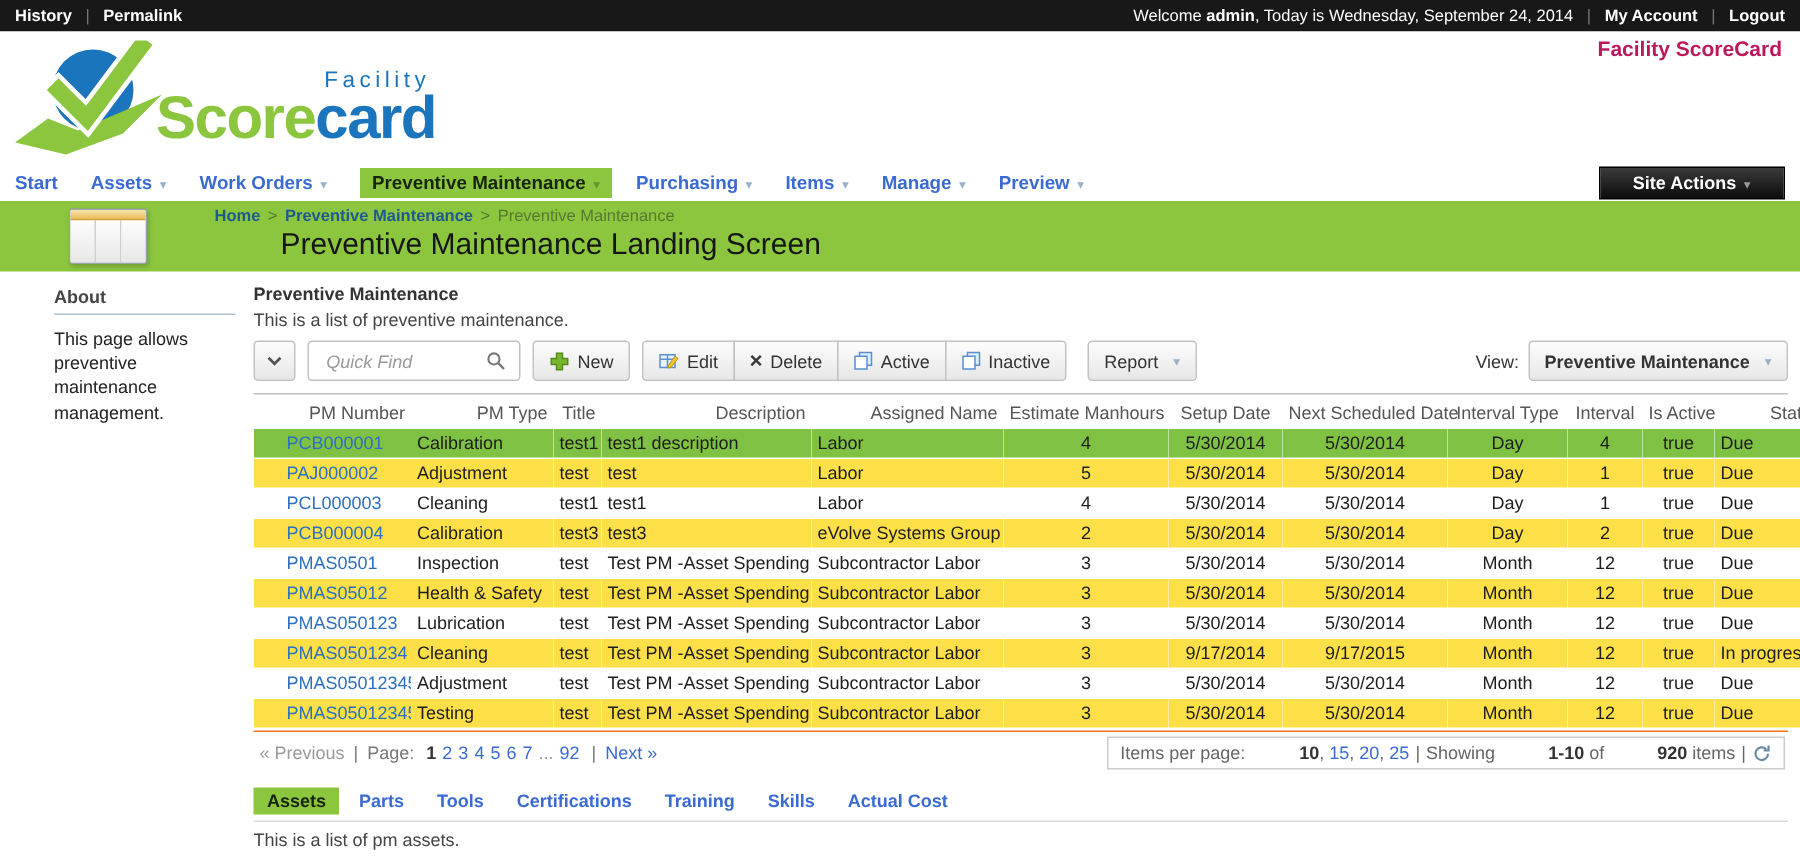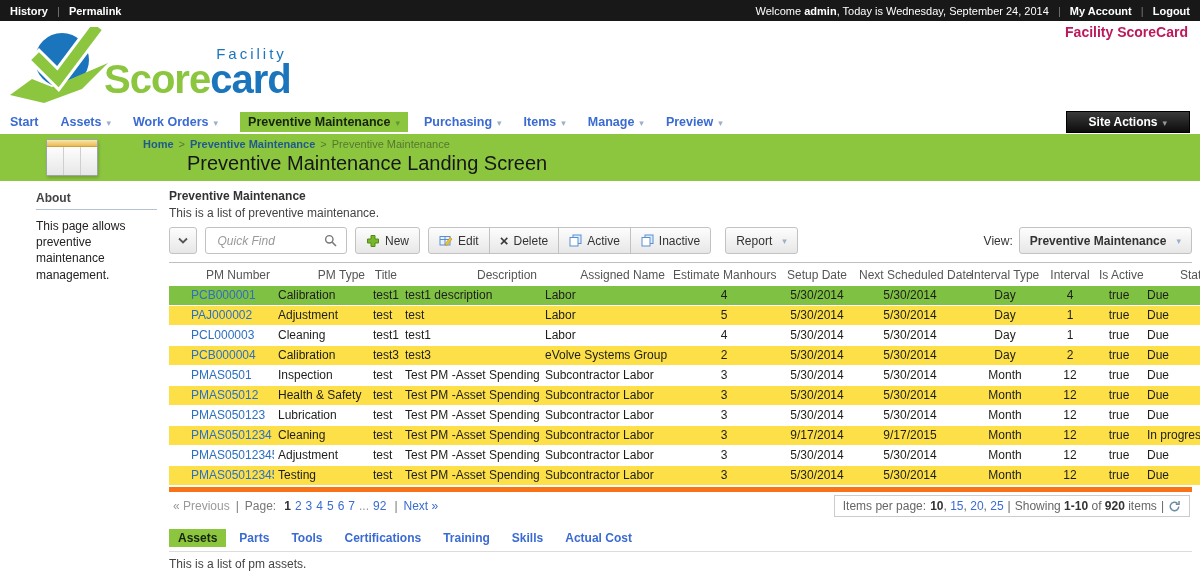--- a/index.html
+++ b/index.html
@@ -104,35 +104,35 @@
   table.grid th.c, table.grid td.c { text-align:center; }
   table.grid th:first-child, table.grid td:first-child { padding-left:22px; }
   tr.row-green { background:#7fc142; }
   tr.row-cyan { background:#fde047; }
   tr.row-none { background:#fff; }
   tbody tr { border-bottom:1px solid #fff; }
   .pm-link { color:#2d6fc1; }
 
   
   .pagebar {
-    border-top:5px solid #f97316; margin-top:1px; padding:3px 2px 3px 4px;
+    border-top:1px solid #f97316; margin-top:1px; padding:3px 2px 3px 4px;
     display:flex; justify-content:space-between; align-items:center; color:#909090;
   }
   .pageleft { display:flex; align-items:center; gap:6px; }
   .pg-prev { color:#999; }
   .pg-label { color:#777; }
   .page-link { color:#3a6bd2; margin:0 2px; }
   .page-current { color:#333; font-weight:bold; margin:0 2px; }
   .page-ellipsis { color:#999; margin:0 2px; }
   .pg-next { color:#3a6bd2; }
   .itemsbox {
     border:1px solid #ccc; background:#fff; padding:3px 8px; display:flex;
     align-items:center; gap:4px; color:#666; white-space:nowrap;
   }
-  .ib-bold { color:#333; font-weight:bold; }
+  .ib-bold { color:#333; font-weight:bold;margin-left:32px; }
   .ib-link { color:#3a6bd2; }
 
   
   .tabs { display:flex; gap:4px; margin-top:9px; padding-bottom:4px; border-bottom:1px solid #dcdcdc; align-items:center; }
   .tab { color:#3a6bd2; font-weight:bold; padding:2px 9px; }
   .tab.active { background:#8cc63f; color:#17240c; }
   .assets-desc { color:#444; margin-top:5px; }
 
   svg { display:block; }
 </style>

